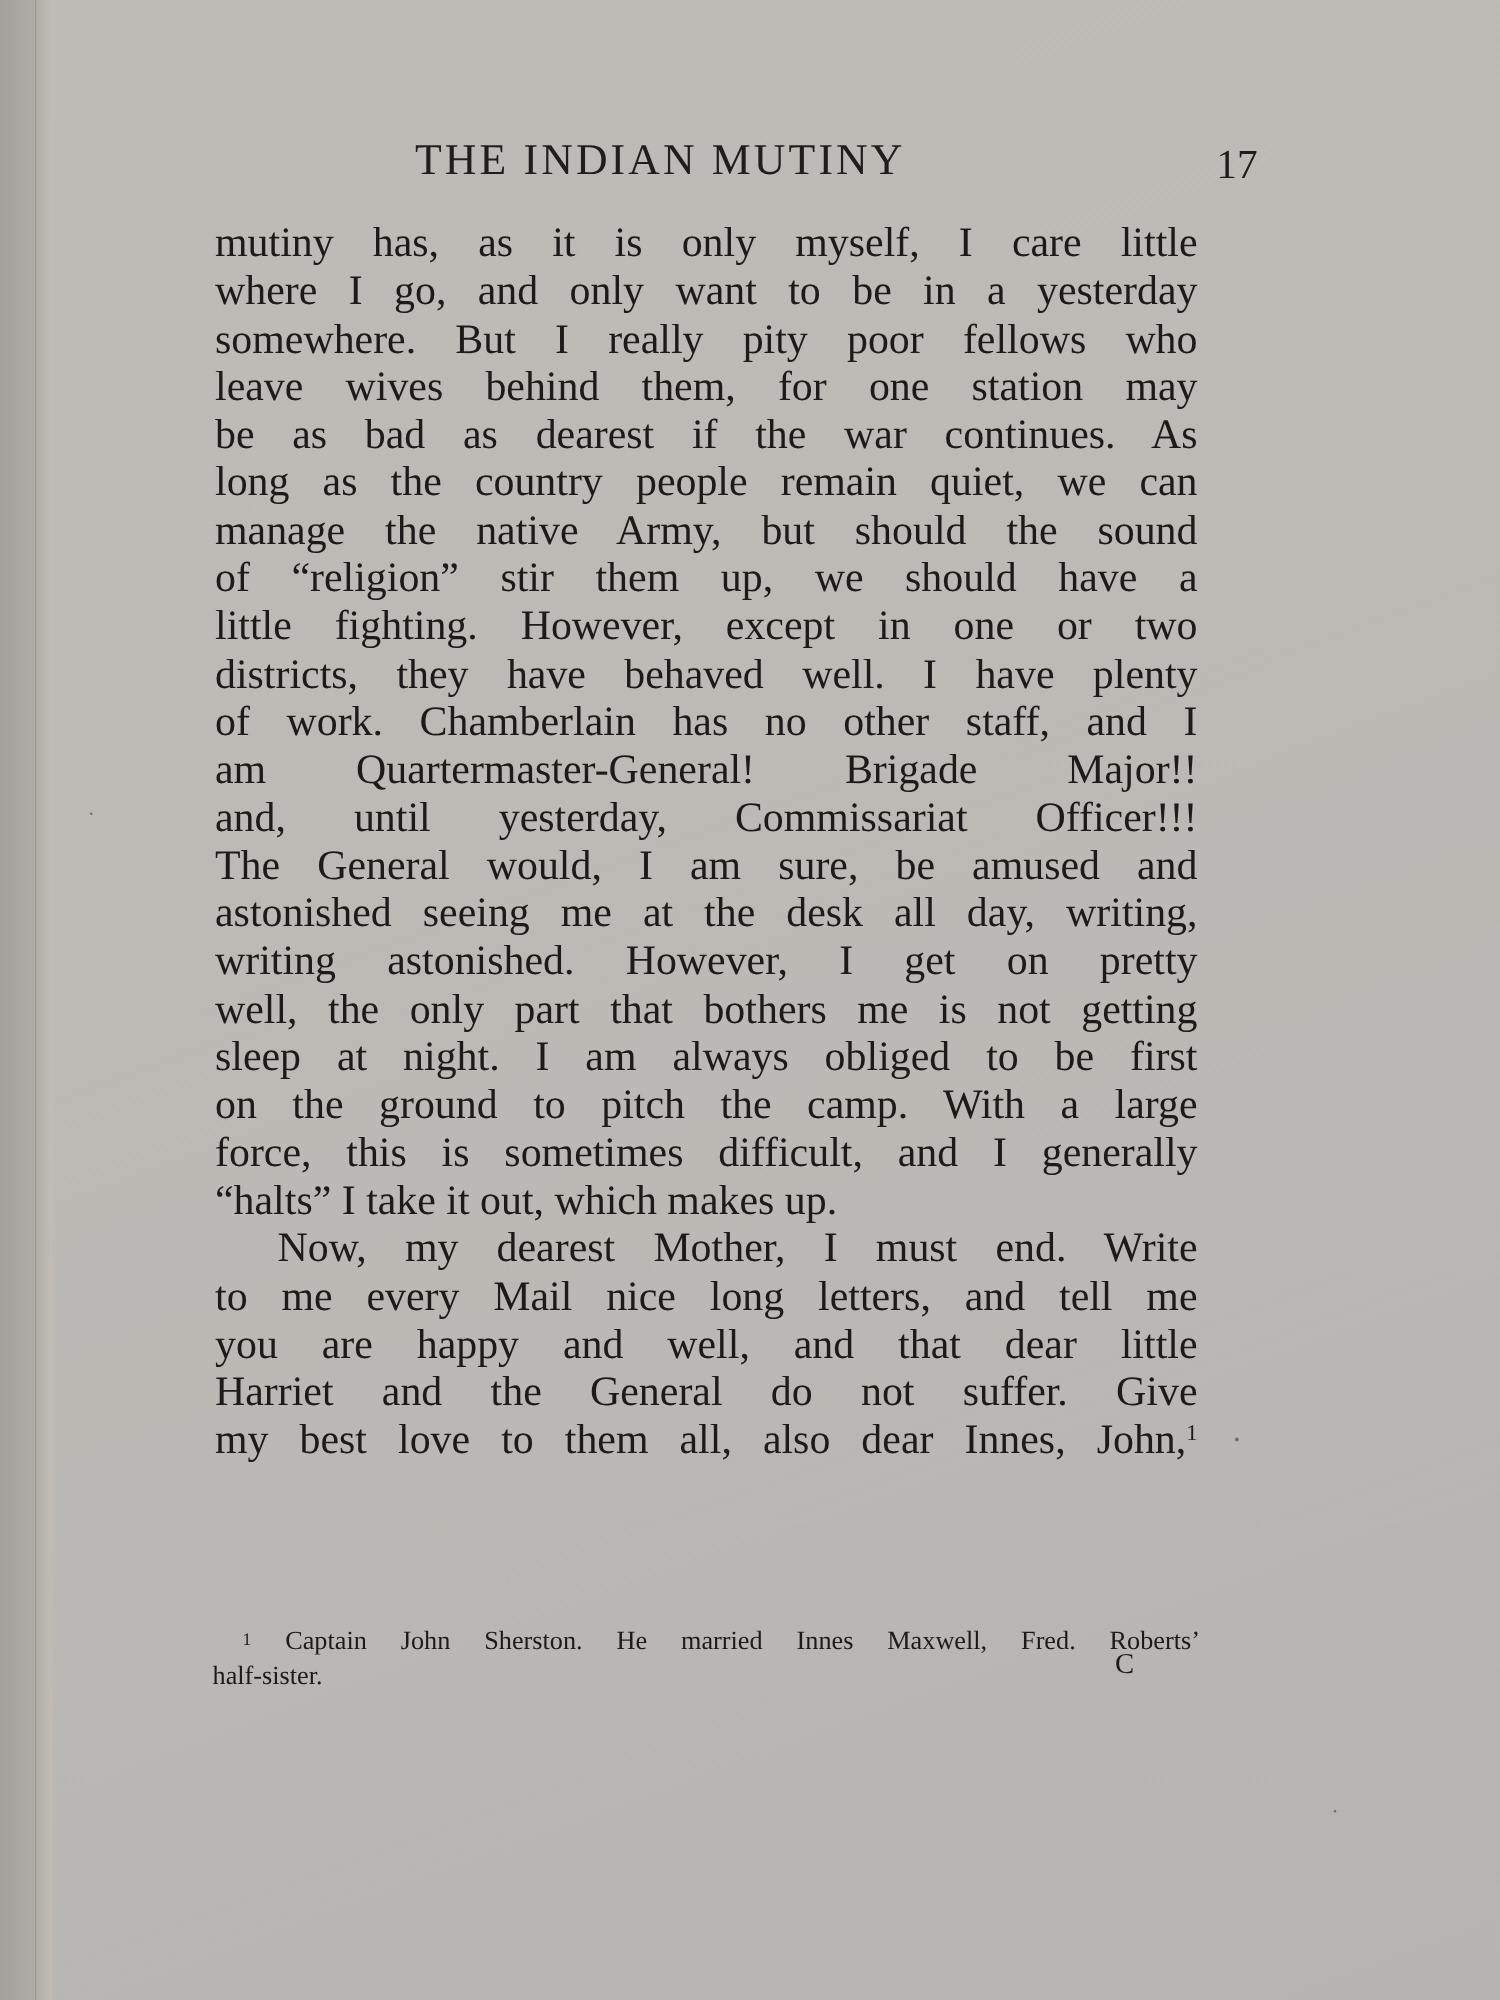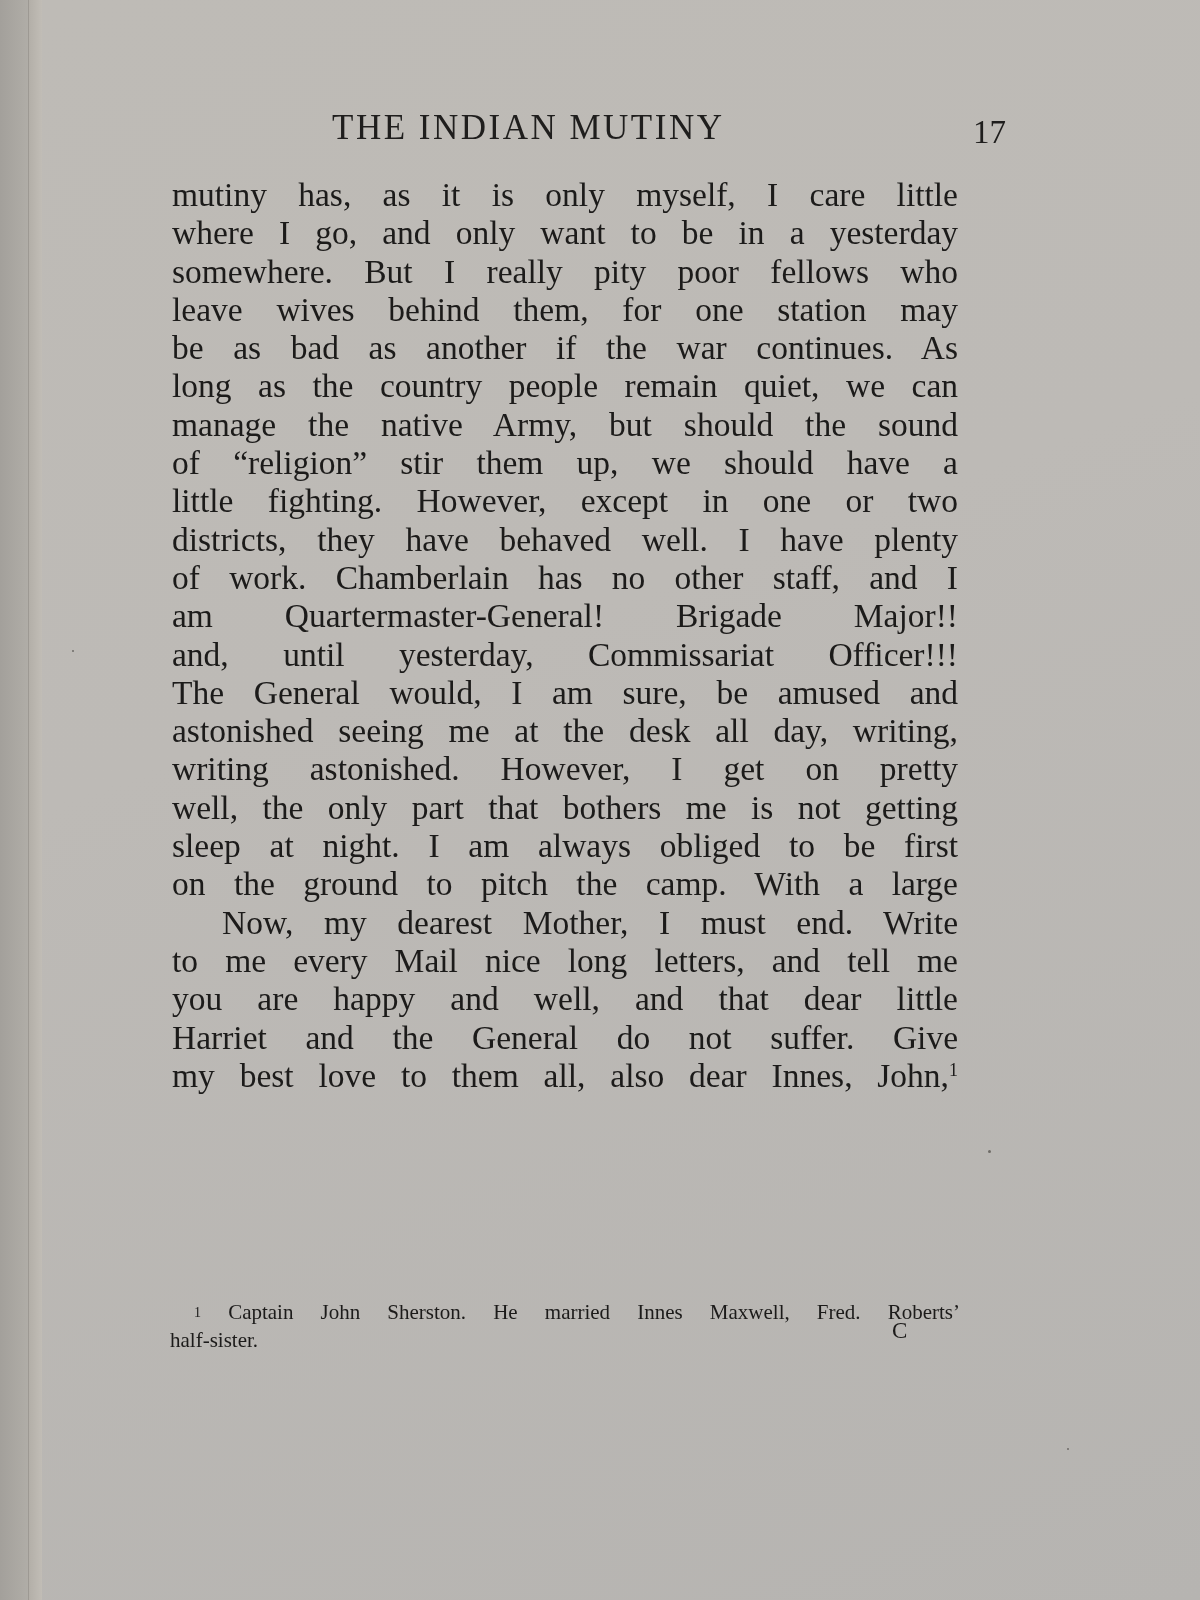--- a/index.html
+++ b/index.html
@@ -69,35 +69,37 @@
   <div class="running-head">
     <span class="head-title">THE INDIAN MUTINY</span>
     <span class="head-page">17</span>
   </div>
 
   <div class="body-text">
     <span class="line">mutiny has, as it is only myself, I care little</span>
     <span class="line">where I go, and only want to be in a yesterday</span>
     <span class="line">somewhere.  But I really pity poor fellows who</span>
     <span class="line">leave wives behind them, for one station may</span>
-    <span class="line">be as bad as another if the war continues.  As</span>
+    <span class="line">be as bad as dearest if the war continues.  As</span>
     <span class="line">long as the country people remain quiet, we can</span>
     <span class="line">manage the native Army, but should the sound</span>
     <span class="line">of “religion” stir them up, we should have a</span>
     <span class="line">little fighting.  However, except in one or two</span>
     <span class="line">districts, they have behaved well.  I have plenty</span>
     <span class="line">of work.  Chamberlain has no other staff, and I</span>
     <span class="line">am Quartermaster-General! Brigade Major!!</span>
     <span class="line">and, until yesterday, Commissariat Officer!!!</span>
     <span class="line">The General would, I am sure, be amused and</span>
     <span class="line">astonished seeing me at the desk all day, writing,</span>
     <span class="line">writing astonished.  However, I get on pretty</span>
     <span class="line">well, the only part that bothers me is not getting</span>
     <span class="line">sleep at night.  I am always obliged to be first</span>
     <span class="line">on the ground to pitch the camp.  With a large</span>
+    <span class="line">force, this is sometimes difficult, and I generally</span>
+    <span class="line last">“halts” I take it out, which makes up.</span>
     <span class="line indent">Now, my dearest Mother, I must end.  Write</span>
     <span class="line">to me every Mail nice long letters, and tell me</span>
     <span class="line">you are happy and well, and that dear little</span>
     <span class="line">Harriet and the General do not suffer.  Give</span>
     <span class="line"><span>my best love to them all, also dear Innes, John,</span><sup class="fnref">1</sup></span>
   </div>
 
   <div class="footnote">
     <span class="line line1"><sup>1</sup> <span>Captain John Sherston.  He married Innes Maxwell, Fred. Roberts’</span></span>
     <span class="line">half-sister.</span>

